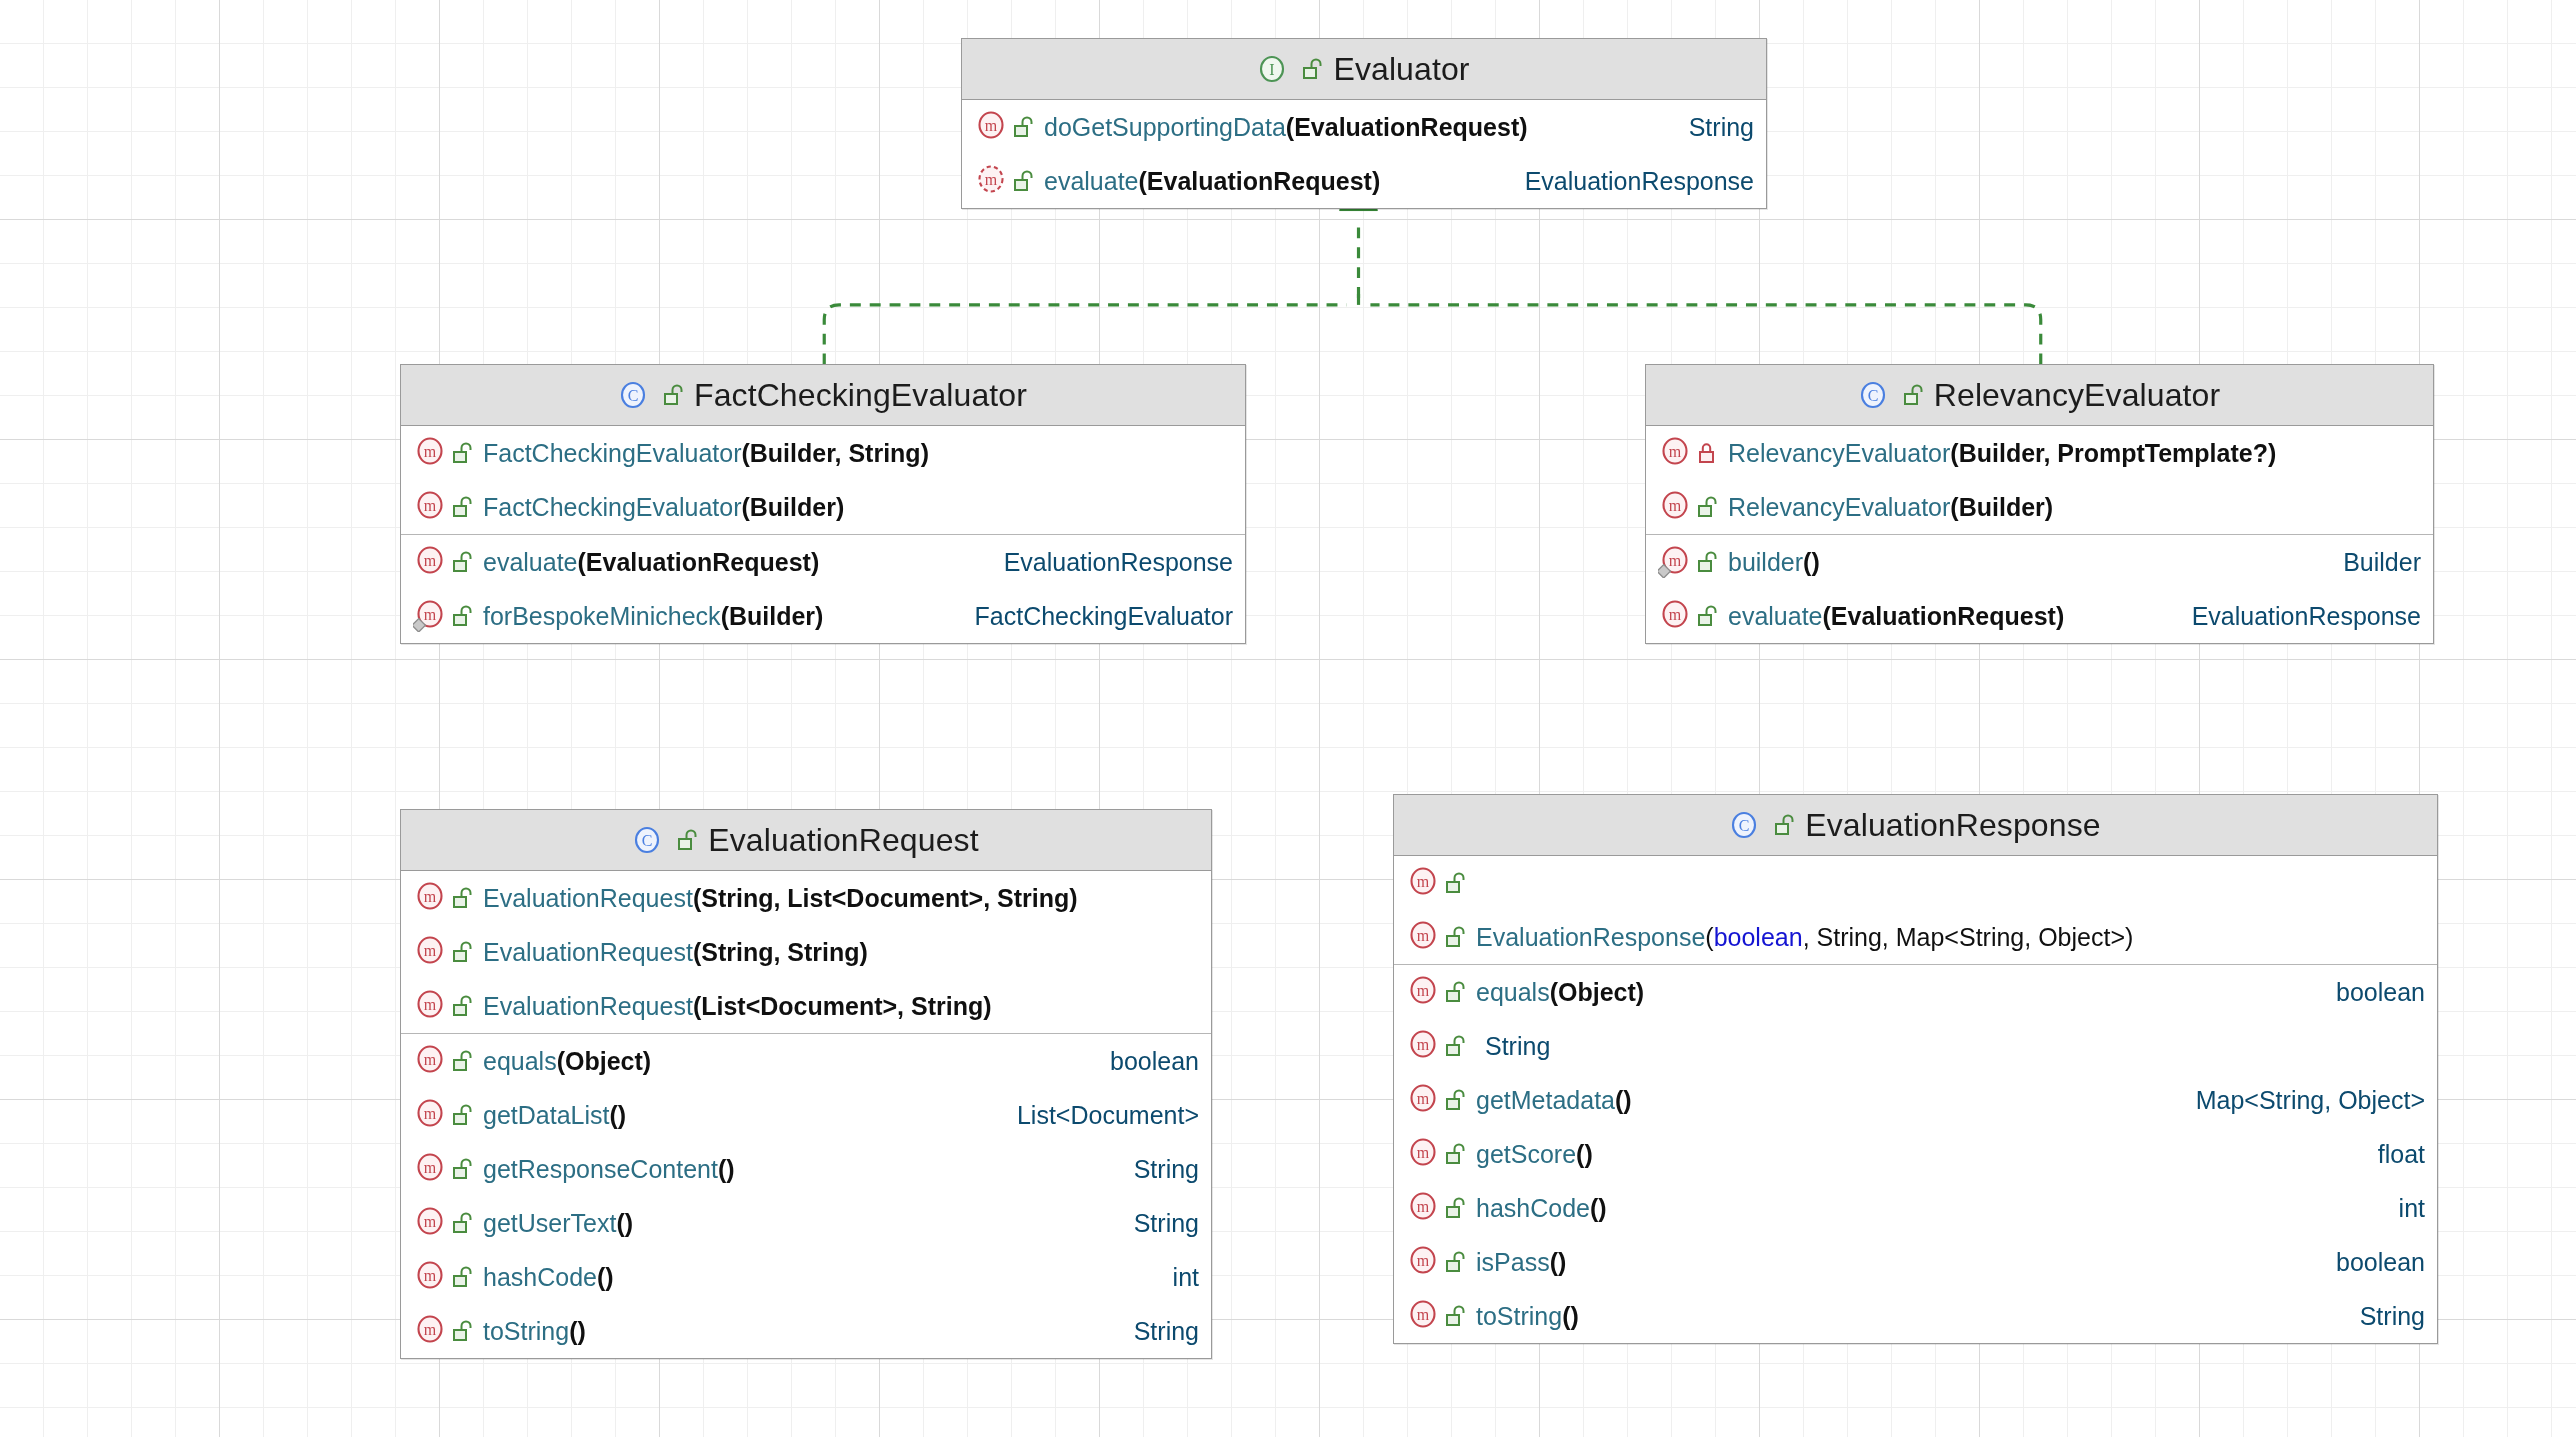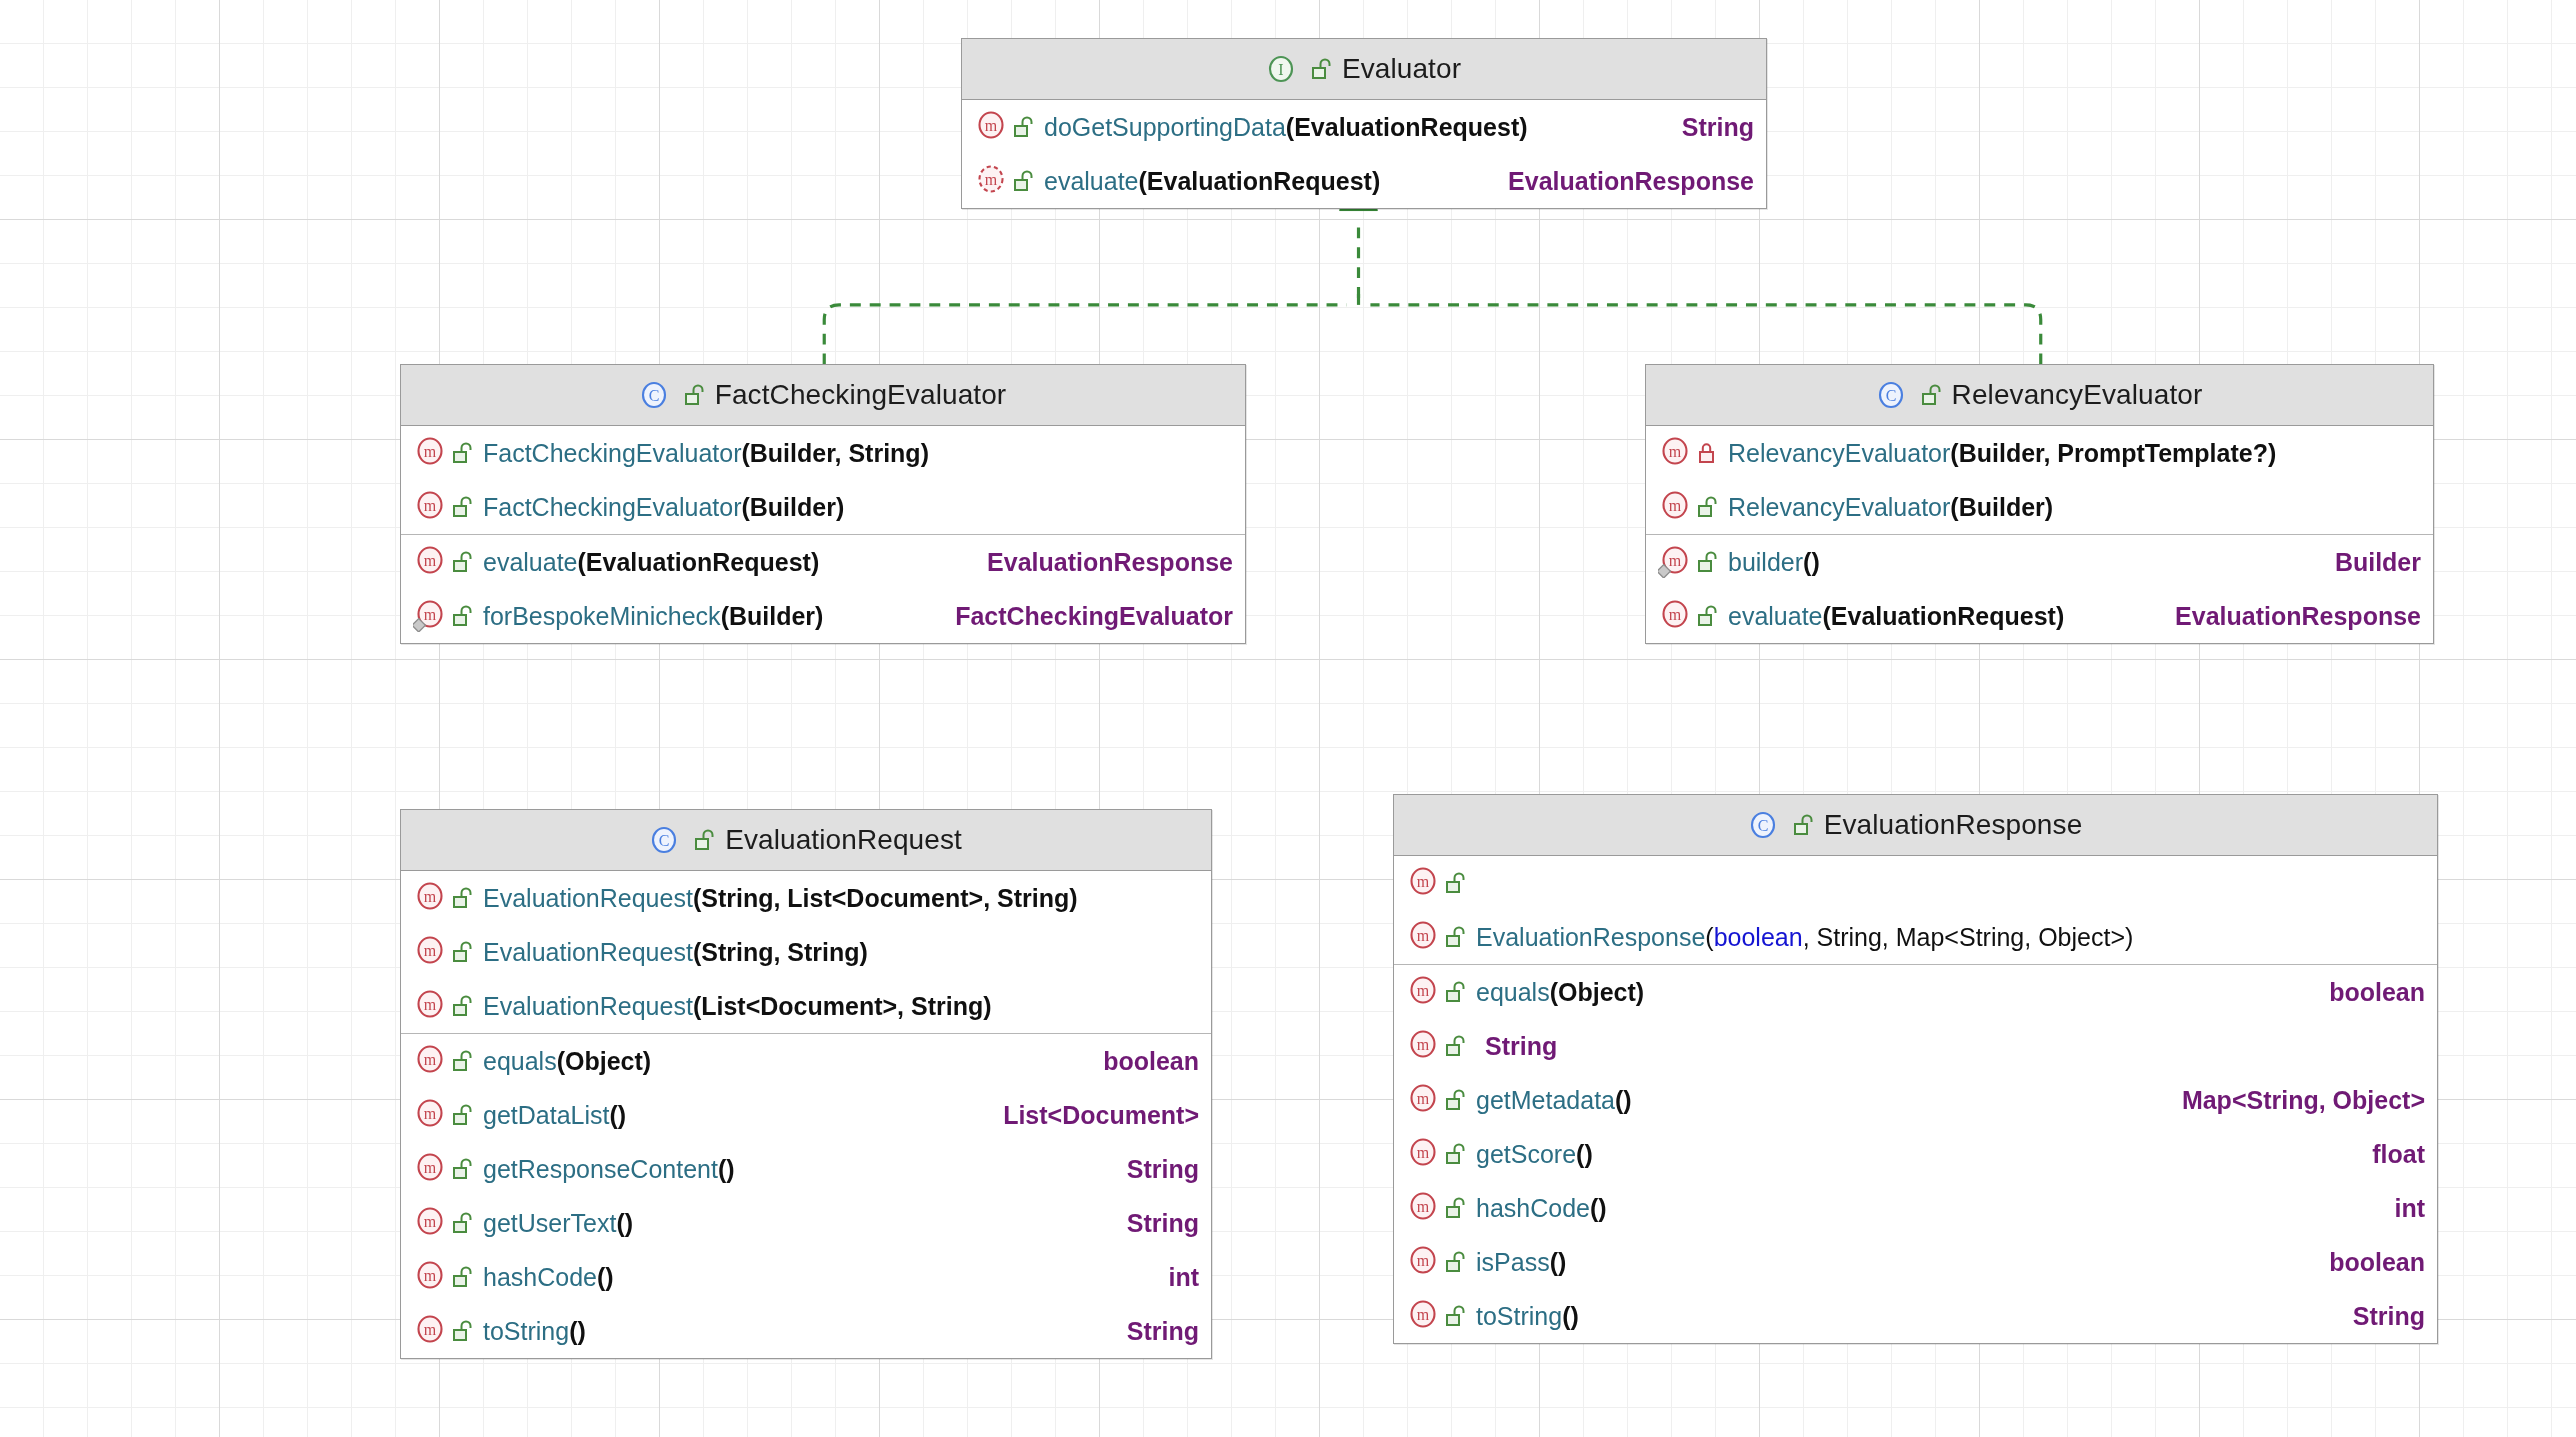--- a/index.html
+++ b/index.html
@@ -41,21 +41,21 @@
     box-sizing: border-box;
     background: #e0e0e0;
     border-bottom: 1px solid #9a9a9a;
     height: 61px;
     display: flex;
     align-items: center;
     justify-content: center;
     gap: 9px;
   }
   .umlbox .title {
-    font-size: 28px;
+    font-size: 32px;
     color: #1c1c1c;
     letter-spacing: 0.1px;
     white-space: nowrap;
   }
   .section { padding: 0; }
   .section + .section { border-top: 1px solid #b6b6b6; }
 
   .row {
     display: flex;
     align-items: center;
@@ -69,22 +69,21 @@
     flex: 1 1 auto;
     margin-left: 9px;
     font-size: 25px;
     color: #101010;
     overflow: visible;
   }
   .row .ret {
     flex: 0 0 auto;
     margin-left: 18px;
     font-size: 25px;
-    color: #701a75;
-    font-weight: bold;
+    color: #0c4a6e;
   }
   .mname { color: #2c6e84; }
   .prim  { color: #1414d2; }
   .kw    { color: #101010; }
 
   
   .ico { display:inline-block; vertical-align:middle; }
   .lock { margin-left: 7px; }
 </style>
 </head>

